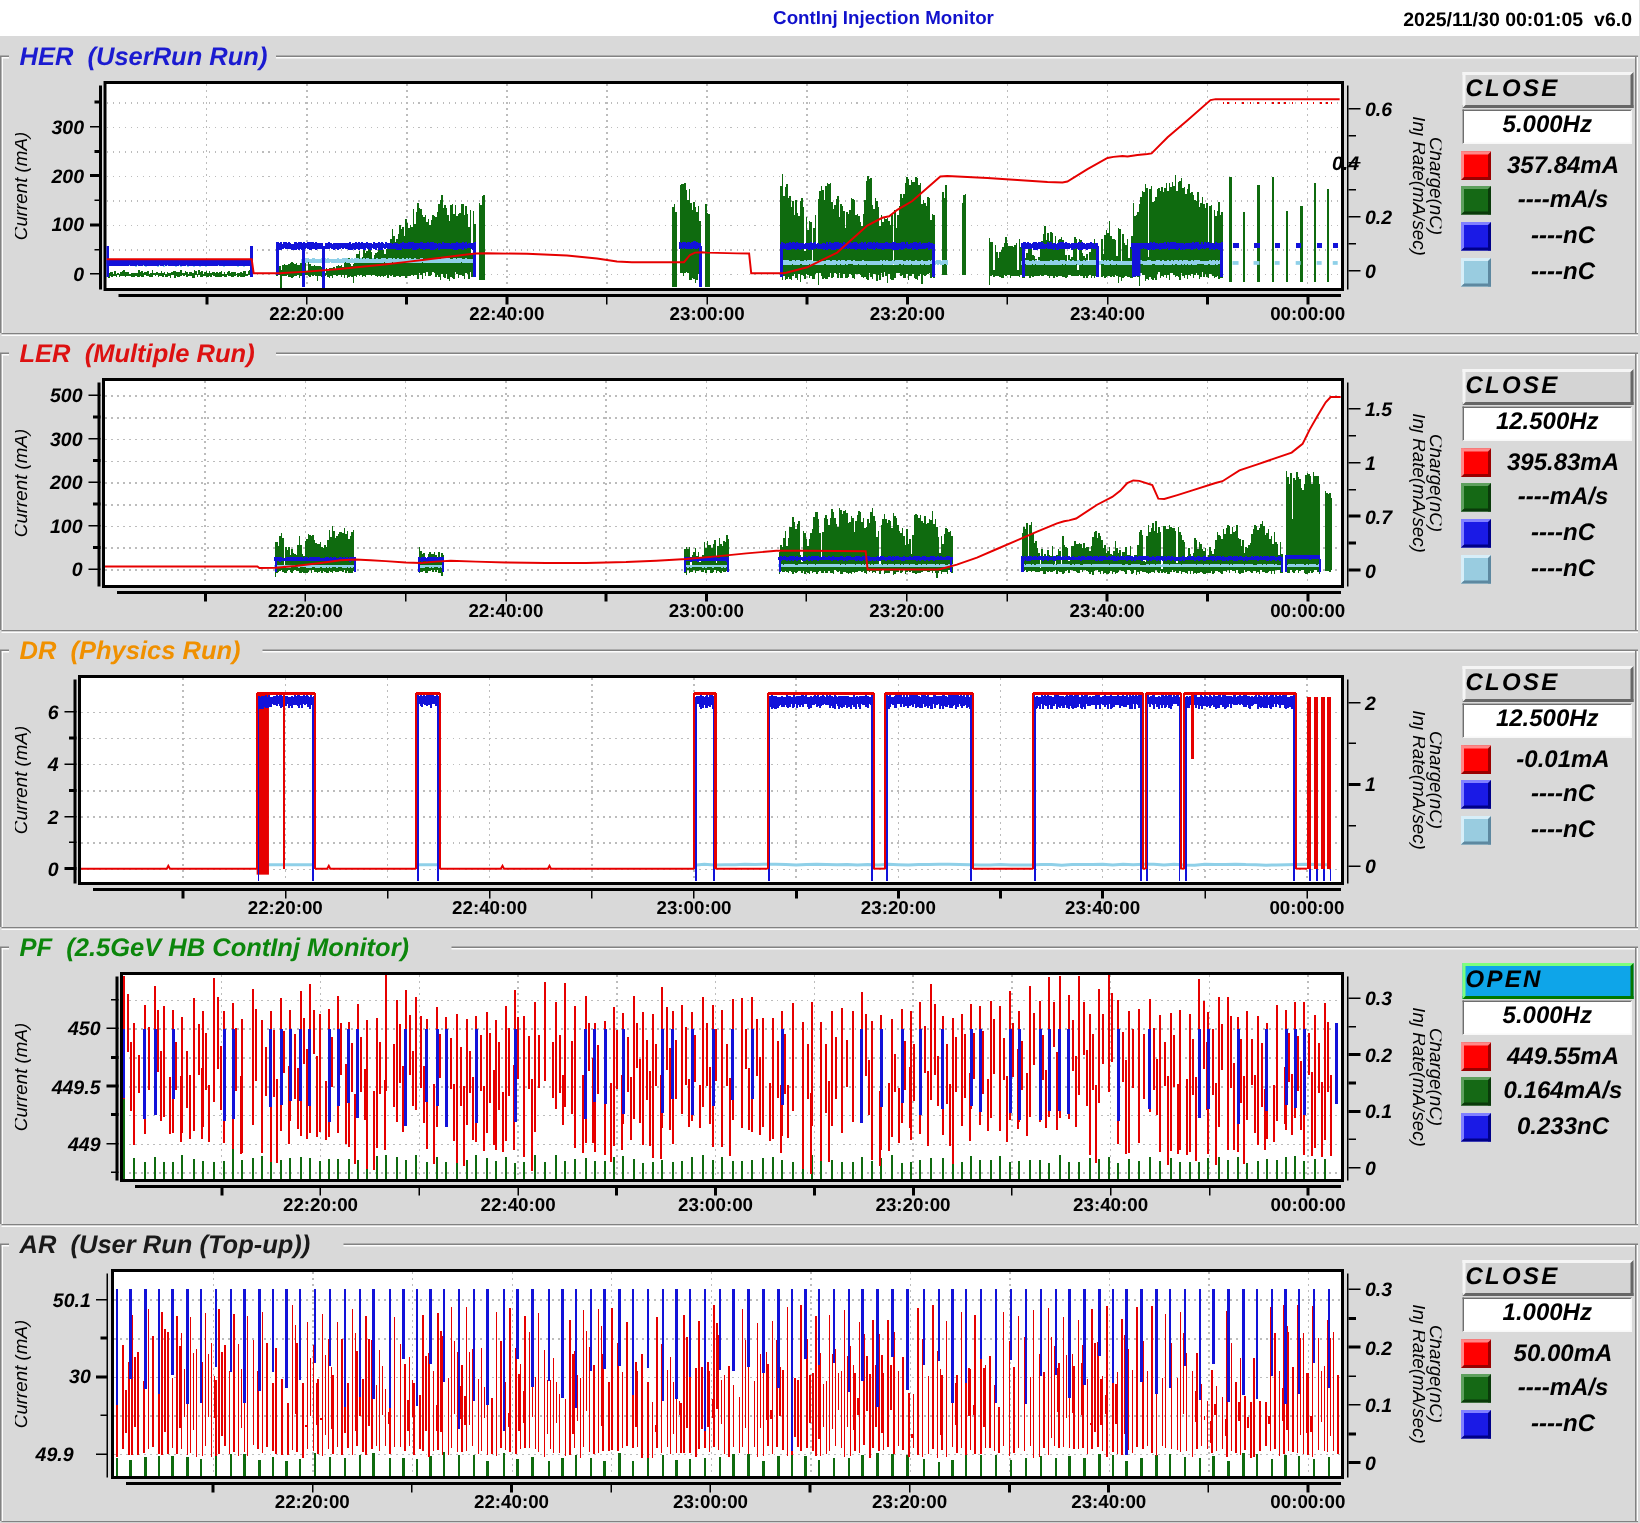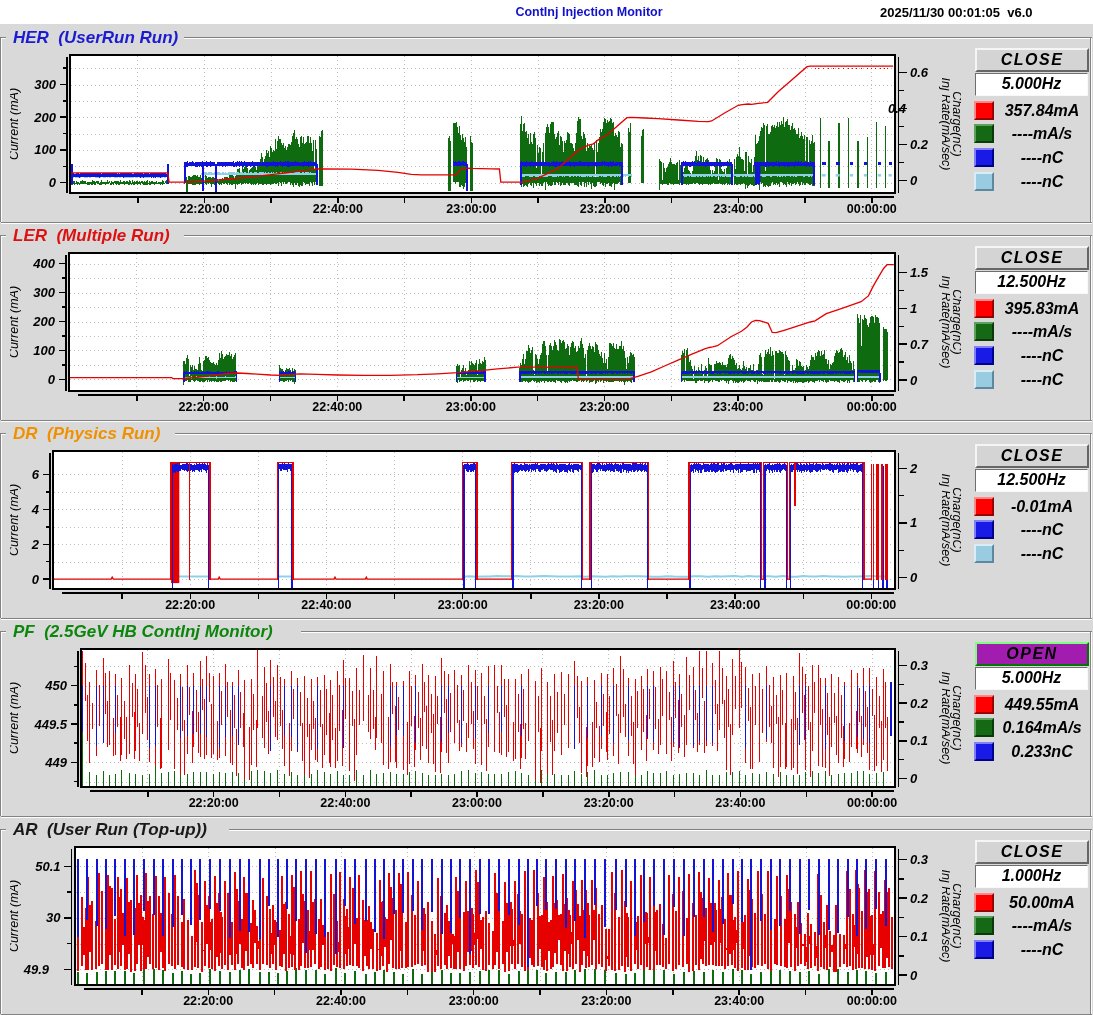--- a/index.html
+++ b/index.html
@@ -7,32 +7,32 @@
 .groove{position:absolute;height:2px;border-top:1px solid #828282;border-bottom:1px solid #fdfdfd}
 .vgroove{position:absolute;width:2px;border-left:1px solid #828282;border-right:1px solid #fdfdfd}
 .ptitle{position:absolute;font-style:italic;font-weight:bold;font-size:17px;white-space:pre;background:#d9d9d9;padding:0 5px;line-height:18px}
 .plot{position:absolute;background:#fff;border:2px solid #000}
 .tick{position:absolute;background:#000}
 .ylab{position:absolute;font-style:italic;font-weight:bold;font-size:13px;color:#000;text-align:right;line-height:13px}
 .rlab{position:absolute;font-style:italic;font-weight:bold;font-size:13px;color:#000;text-align:left;line-height:13px}
 .xlab{position:absolute;font-size:12.5px;font-weight:bold;color:#000;text-align:center;line-height:13px;white-space:pre}
 .btn{position:absolute;left:975px;width:114px;height:24px;background:#d4d4d4;
  border-top:2px solid #f5f5f5;border-left:2px solid #f5f5f5;border-bottom:2px solid #666;border-right:2px solid #666;
- font-style:italic;font-weight:bold;font-size:16px;text-align:center;line-height:19px;letter-spacing:1.5px}
-.btn.open{background:#a21caf;border-top-color:#7dff7d;border-left-color:#7dff7d;border-bottom-color:#007700;border-right-color:#007700}
+ font-style:italic;font-weight:bold;font-size:16px;line-height:19px;letter-spacing:1.5px}
+.btn.open{background:#0ea5e9;border-top-color:#7dff7d;border-left-color:#7dff7d;border-bottom-color:#007700;border-right-color:#007700}
 .hz{position:absolute;left:975px;width:113px;height:23px;background:#fff;
  border-top:1.5px solid #6e6e6e;border-left:1.5px solid #6e6e6e;border-bottom:1.5px solid #f8f8f8;border-right:1.5px solid #f8f8f8;
  font-style:italic;font-weight:bold;font-size:16px;text-align:center;line-height:20px}
 .sq{position:absolute;left:974px;width:20px;height:19px}
 .val{position:absolute;left:995px;width:94px;font-style:italic;font-weight:bold;font-size:16px;text-align:center;line-height:19px}
 svg{position:absolute;display:block}
 </style></head><body>
 <div class="abs" style="left:0;top:0;width:1093px;height:24px;background:#fff"></div>
 <div class="abs" style="left:464px;top:5px;width:250px;text-align:center;font-weight:bold;font-size:12.5px;color:#1111cc;white-space:nowrap">ContInj Injection Monitor</div>
-<div class="abs" style="left:880px;top:5px;width:208px;text-align:left;font-weight:bold;font-size:13px;color:#000;white-space:pre">2025/11/30 00:01:05&nbsp;&nbsp;v6.0</div>
+<div class="abs" style="left:880px;top:5px;width:208px;text-align:right;font-weight:bold;font-size:13px;color:#000;white-space:pre">2025/11/30 00:01:05&nbsp;&nbsp;v6.0</div>
 <div class="groove" style="left:0;top:37px;width:6px"></div>
 <div class="ptitle" id="t0" style="left:8px;top:29px;color:#1b1bd0">HER  (UserRun Run)</div>
 <div class="groove" style="left:184px;top:37px;right:1px" id="g0"></div>
 <div class="groove" style="left:1px;top:221.5px;width:1091px"></div>
 <div class="vgroove" style="left:0;top:38px;height:183.5px"></div>
 <div class="vgroove" style="left:1090px;top:38px;height:183.5px"></div>
 <div class="plot" style="left:69.0px;top:53.5px;width:827.0px;height:140.5px"></div>
 <svg class="abs" style="left:71.0px;top:55.5px" width="823" height="136" viewBox="0 0 823 136">
     <path d="M66.7 0V136M133.5 0V136M200.2 0V136M266.9 0V136M333.7 0V136M400.4 0V136M467.1 0V136M533.9 0V136M600.6 0V136M667.3 0V136M734.0 0V136M800.8 0V136M0 127.1H823M0 94.4H823M0 61.7H823M0 29.0H823M0 110.8H823M0 78.0H823M0 45.3H823M0 12.6H823" stroke="#bcbcbc" stroke-width="1" fill="none" stroke-dasharray="1,3" shape-rendering="crispEdges"></path>
     <g transform="translate(-71.0,-55.5)">
@@ -137,21 +137,21 @@
 <div class="tick" style="left:65.0px;top:254.5px;width:1.5px;height:136.5px"></div>
 <div class="tick" style="left:58.5px;top:378.6px;width:8px;height:1.5px"></div>
 <div class="ylab" style="left:9.0px;top:372.9px;width:46px">0</div>
 <div class="tick" style="left:58.5px;top:349.7px;width:8px;height:1.5px"></div>
 <div class="ylab" style="left:9.0px;top:343.9px;width:46px">100</div>
 <div class="tick" style="left:58.5px;top:320.8px;width:8px;height:1.5px"></div>
 <div class="ylab" style="left:9.0px;top:315.0px;width:46px">200</div>
 <div class="tick" style="left:58.5px;top:291.8px;width:8px;height:1.5px"></div>
 <div class="ylab" style="left:9.0px;top:286.0px;width:46px">300</div>
 <div class="tick" style="left:58.5px;top:262.8px;width:8px;height:1.5px"></div>
-<div class="ylab" style="left:9.0px;top:257.1px;width:46px">400</div>
+<div class="ylab" style="left:9.0px;top:257.1px;width:46px">500</div>
 <div class="tick" style="left:61.5px;top:364.2px;width:5px;height:1.5px"></div>
 <div class="tick" style="left:61.5px;top:335.2px;width:5px;height:1.5px"></div>
 <div class="tick" style="left:61.5px;top:306.3px;width:5px;height:1.5px"></div>
 <div class="tick" style="left:61.5px;top:277.3px;width:5px;height:1.5px"></div>
 <svg class="abs" style="left:10px;top:254px" width="16" height="136">
     <text x="8" y="68" text-anchor="middle" transform="rotate(-90 8 68)" font-style="italic" font-size="12.5" fill="#000">Current (mA)</text>
   </svg>
 <div class="tick" style="left:78.0px;top:394.3px;width:816px;height:1.5px"></div>
 <div class="tick" style="left:136.1px;top:394.3px;width:1.5px;height:7px"></div>
 <div class="tick" style="left:202.9px;top:394.3px;width:1.5px;height:7px"></div>

